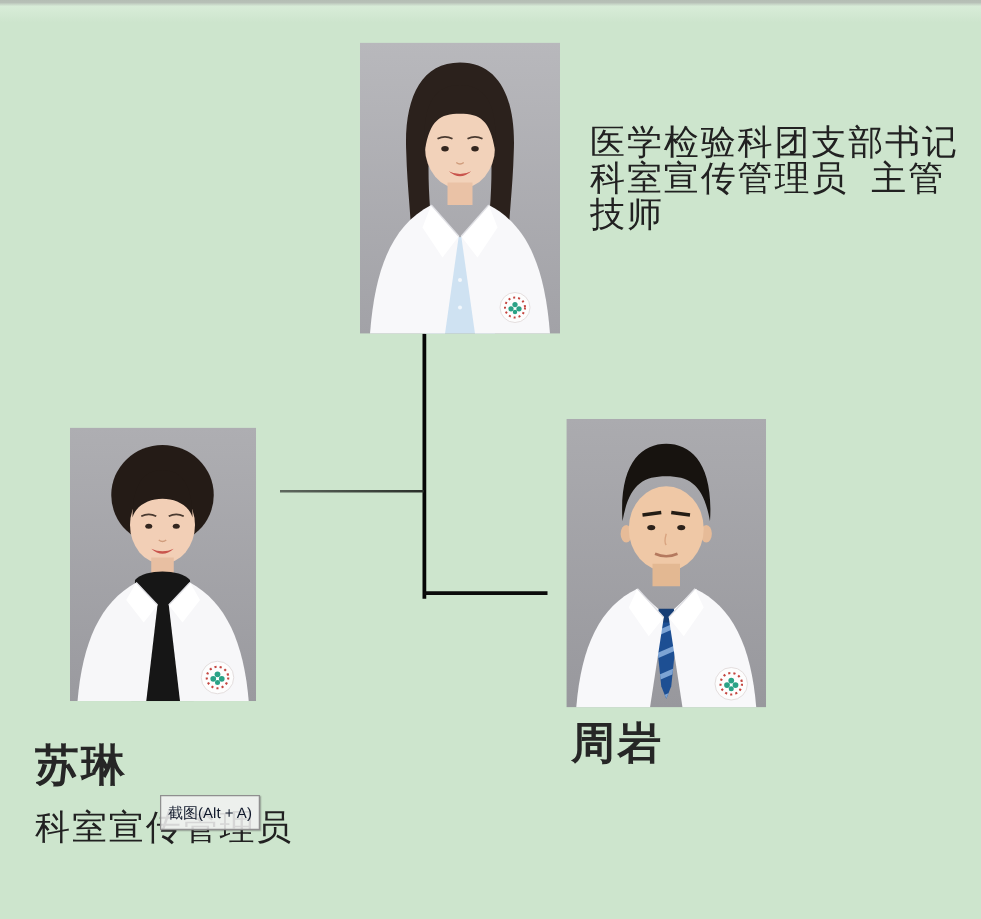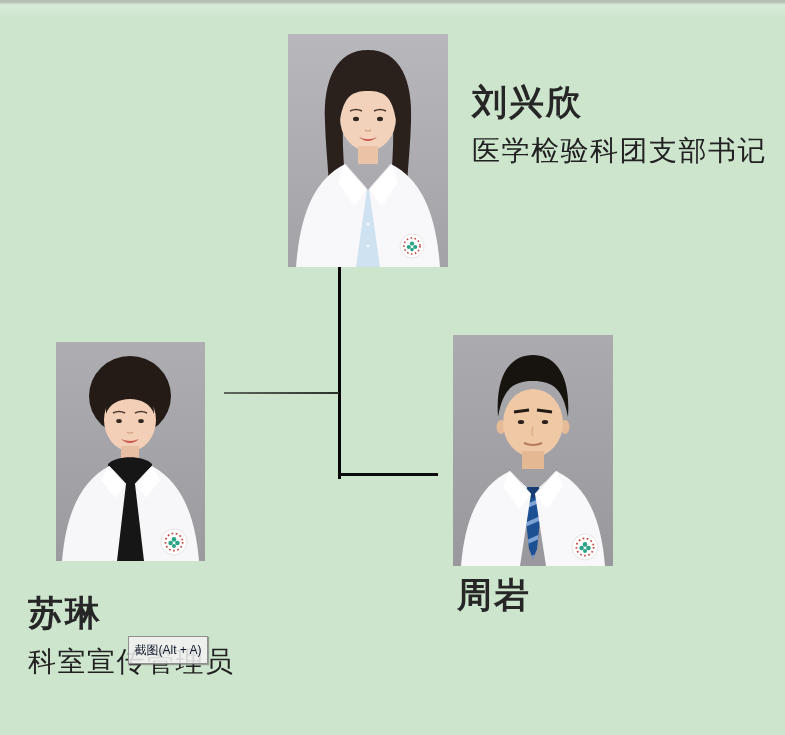--- a/index.html
+++ b/index.html
@@ -198,22 +198,22 @@
         <circle r="8.6" fill="none" stroke="#c4453f" stroke-width="1.7" stroke-dasharray="1.7 2.5"></circle>
         <circle cx="0" cy="-2.6" r="2.3" fill="#2aa286"></circle>
         <circle cx="-3.4" cy="1" r="2.3" fill="#2aa286"></circle>
         <circle cx="3.4" cy="1" r="2.3" fill="#2aa286"></circle>
         <circle cx="0" cy="3.9" r="2" fill="#2aa286"></circle>
       </g>
     </svg>
   </figure>
 
   <section class="info info-liu">
-    <h2 class="member-name">刘兴欣</h2>
     <p>医学检验科团支部书记</p>
+    <p>科室宣传管理员&nbsp; 主管技师</p>
   </section>
 
   <section class="info info-su">
     <h2 class="member-name">苏琳</h2>
     <p>科室宣传管理员</p>
   </section>
 
   <section class="info info-zhou">
     <h2 class="member-name">周岩</h2>
   </section>

